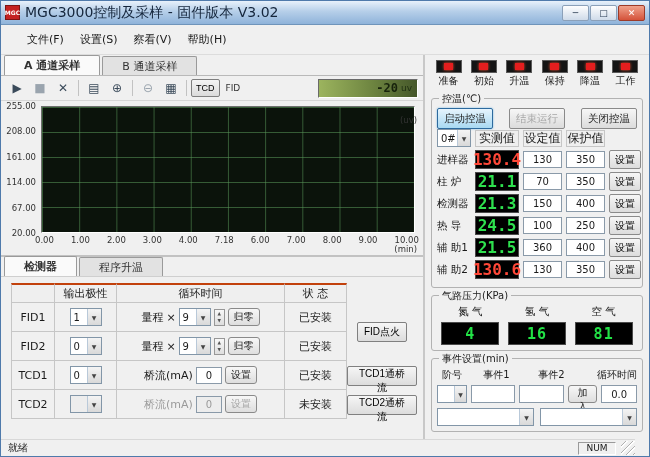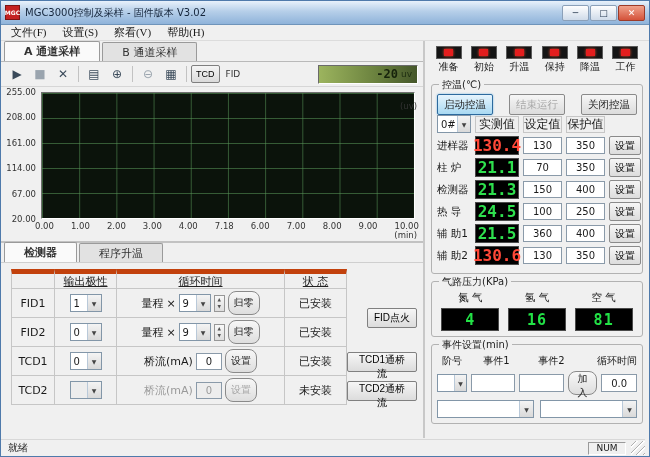--- a/index.html
+++ b/index.html
@@ -5,26 +5,26 @@
   * { margin:0; padding:0; box-sizing:border-box; }
   html { background:#fff; }
   body {
     width:650px; height:457px; position:relative; overflow:hidden;
     font-family:"DejaVu Sans", sans-serif; font-size:11px; color:#1a1a1a;
     background:#f0f0f0; border:1px solid #4f7aab;
   }
   
   .titlebar { height:24px; background:linear-gradient(#e8f1fb,#b6cfe9 45%,#8fb3da); display:flex; align-items:center; padding:0 4px; border-bottom:1px solid #6f94ba; }
   .title-icon { width:15px; height:15px; background:#c42222; color:#fff; font-size:6px; font-weight:bold; display:flex; align-items:center; justify-content:center; border:1px solid #7d1414; }
-  .title-text { margin-left:5px; font-size:10px; color:#15263c; white-space:nowrap; }
+  .title-text { margin-left:5px; font-size:14px; color:#15263c; white-space:nowrap; }
   .win-controls { margin-left:auto; display:flex; gap:1px; }
   .win-btn { width:27px; height:16px; display:flex; align-items:center; justify-content:center; font-size:9px; color:#24364d; background:linear-gradient(#fefefe,#cfdbe9); border:1px solid #8ba0b9; border-radius:2px; }
   .win-btn.close { background:linear-gradient(#f0a28c,#d4523a); color:#fff; border-color:#9c3a28; }
   
-  .menubar { height:16px; background:#f0f0f0; display:flex; align-items:center; padding-left:2px; border-bottom:1px solid #dcdcdc;font-family:Liberation Serif, serif; }
+  .menubar { height:30px; background:#f0f0f0; display:flex; align-items:center; padding-left:18px; border-bottom:1px solid #dcdcdc; }
   .menu-item { padding:2px 8px; font-size:11px; }
   
   .main { display:flex; height:397px; }
   .left { width:424px; display:flex; flex-direction:column; border-right:2px solid #c8c8c8; }
   .right { flex:1; padding:3px 6px 0 6px; overflow:hidden; }
   
   .tabbar { height:20px; display:flex; align-items:flex-end; padding-left:3px; }
   .tab { padding:2px 19px 1px; border:1px solid #9a9a9a; border-bottom:none; border-radius:2px 2px 0 0; background:#e2e2e2; margin-right:2px; font-size:11px; color:#333; }
   .tab.active { background:#fafafa; padding-bottom:2px; font-weight:bold; }
   
@@ -50,30 +50,30 @@
   .xlabels { position:absolute; left:34px; right:4px; bottom:10px; display:flex; justify-content:space-between; }
   .xlabels span { font-size:8.5px; color:#333; }
   .xunit { position:absolute; right:6px; bottom:1px; font-size:8.5px; color:#333; }
   
   .det-panel { flex:1; border-top:2px solid #c2c2c2; display:flex; flex-direction:column; background:#f0f0f0; }
   .det-tabs { height:20px; display:flex; align-items:flex-end; padding-left:3px; border-bottom:1px solid #cfcfcf; }
   .det-body { flex:1; padding:6px 6px 0 10px; }
   .det-grid { display:grid; grid-template-columns:44px 62px 168px 62px 1fr; grid-template-rows:20px repeat(4,29px); }
   .tc { border-right:1px solid #c6c6c6; border-bottom:1px solid #c6c6c6; display:flex; align-items:center; justify-content:center; gap:3px; font-size:11px; }
   .tc.bl { border-left:1px solid #c6c6c6; }
-  .tc.bt { border-top:5px solid #c2410c;text-decoration:underline; }
+  .tc.bt { border-top:2px solid #c2410c; }
   .tc.hdr { font-size:11px; color:#222; background:#efefef; }
-  .free { display:flex; align-items:center; justify-content:flex-end; }
+  .free { display:flex; align-items:center; justify-content:center; }
   .combo { display:inline-flex; align-items:center; height:18px; border:1px solid #8296a8; background:#fff; }
   .combo .cval { min-width:16px; padding:0 3px; font-size:10px; text-align:left; }
   .combo .carr { width:14px; height:100%; border-left:1px solid #b9c9d9; background:linear-gradient(#f4f4f4,#d9d9d9); font-size:6px; color:#444; display:flex; align-items:center; justify-content:center; }
   .combo.dis { background:#ededed; color:#9a9a9a; }
   .combo.dis .cval { color:#9a9a9a; }
   .spin { display:inline-flex; flex-direction:column; width:11px; height:17px; border:1px solid #979797; background:linear-gradient(#f8f8f8,#dedede); font-size:4.5px; color:#555; line-height:7px; align-items:center; justify-content:center; }
-  .mini-btn { height:24px; padding:0 5px; font-size:10px; border:1px solid #8a8a8a; background:linear-gradient(#f7f7f7,#dedede); border-radius:8px; color:#222; }
+  .mini-btn { height:18px; padding:0 5px; font-size:10px; border:1px solid #8a8a8a; background:linear-gradient(#f7f7f7,#dedede); border-radius:3px; color:#222; }
   .mini-btn.dis, .btn.dis { color:#a6a6a6; }
   .field { display:inline-flex; align-items:center; justify-content:center; height:17px; background:#fff; border:1px solid #8a9aa9; font-size:10px; min-width:26px; padding:0 2px; }
   .field.dis { background:#ededed; color:#9a9a9a; }
   .act-btn { height:20px; padding:0 6px; font-size:10px; border:1px solid #808080; background:linear-gradient(#f6f6f6,#dcdcdc); border-radius:2px; }
   
   .leds { display:flex; justify-content:space-between; padding:2px 1px 3px; }
   .led { display:flex; flex-direction:column; align-items:center; width:33px; }
   .led-box { width:26px; height:13px; background:#141414; border:1px solid #5a5a5a; display:flex; align-items:center; justify-content:center; }
   .led-dot { width:9px; height:7px; background:#e41e1e; box-shadow:0 0 3px #ff5030; }
   .led-lbl { font-size:10px; margin-top:1px; }
@@ -92,21 +92,21 @@
   .gas-lcds { display:flex; justify-content:space-around; }
   .gas-lcd { width:58px; height:23px; background:#000; border:1px solid #4a4a4a; color:#22e246; display:flex; align-items:center; justify-content:center; font-family:"DejaVu Sans Mono", monospace; font-weight:bold; font-size:15px; letter-spacing:1px; }
   .ev-head { display:flex; align-items:center; gap:4px; margin-bottom:3px; }
   .ev-head .c1 { width:30px; text-align:center; font-size:10px; }
   .ev-head .c2, .ev-head .c3 { width:51px; text-align:center; font-size:10px; }
   .ev-head .c4 { margin-left:auto; font-size:10px; }
   .ev-row { display:flex; align-items:center; gap:4px; }
   .ev-row .field { height:18px; }
   .ev-partial { display:flex; gap:6px; margin-top:5px; }
   
-  .statusbar { position:absolute; left:0; right:4px; bottom:0; height:17px; background:#f0f0f0; border-top:1px solid #d8d8d8; display:flex; align-items:center; font-size:10px; }
+  .statusbar { position:absolute; left:0; right:14px; bottom:0; height:17px; background:#f0f0f0; border-top:1px solid #d8d8d8; display:flex; align-items:center; font-size:10px; }
   .sb-ready { padding:0 7px; flex:1; }
   .sb-cell { width:38px; height:13px; margin-right:3px; border:1px solid; border-color:#9a9a9a #fff #fff #9a9a9a; display:flex; align-items:center; justify-content:center; font-size:9px; }
   .sb-grip { width:14px; height:14px; margin-left:2px; background:repeating-linear-gradient(135deg, transparent 0 3px, #b0b0b0 3px 4px, #fff 4px 5px); }
 </style>
 </head>
 <body>
 
 <div class="titlebar">
   <div class="title-icon">MGC</div>
   <div class="title-text">MGC3000控制及采样 - 固件版本  V3.02</div>

